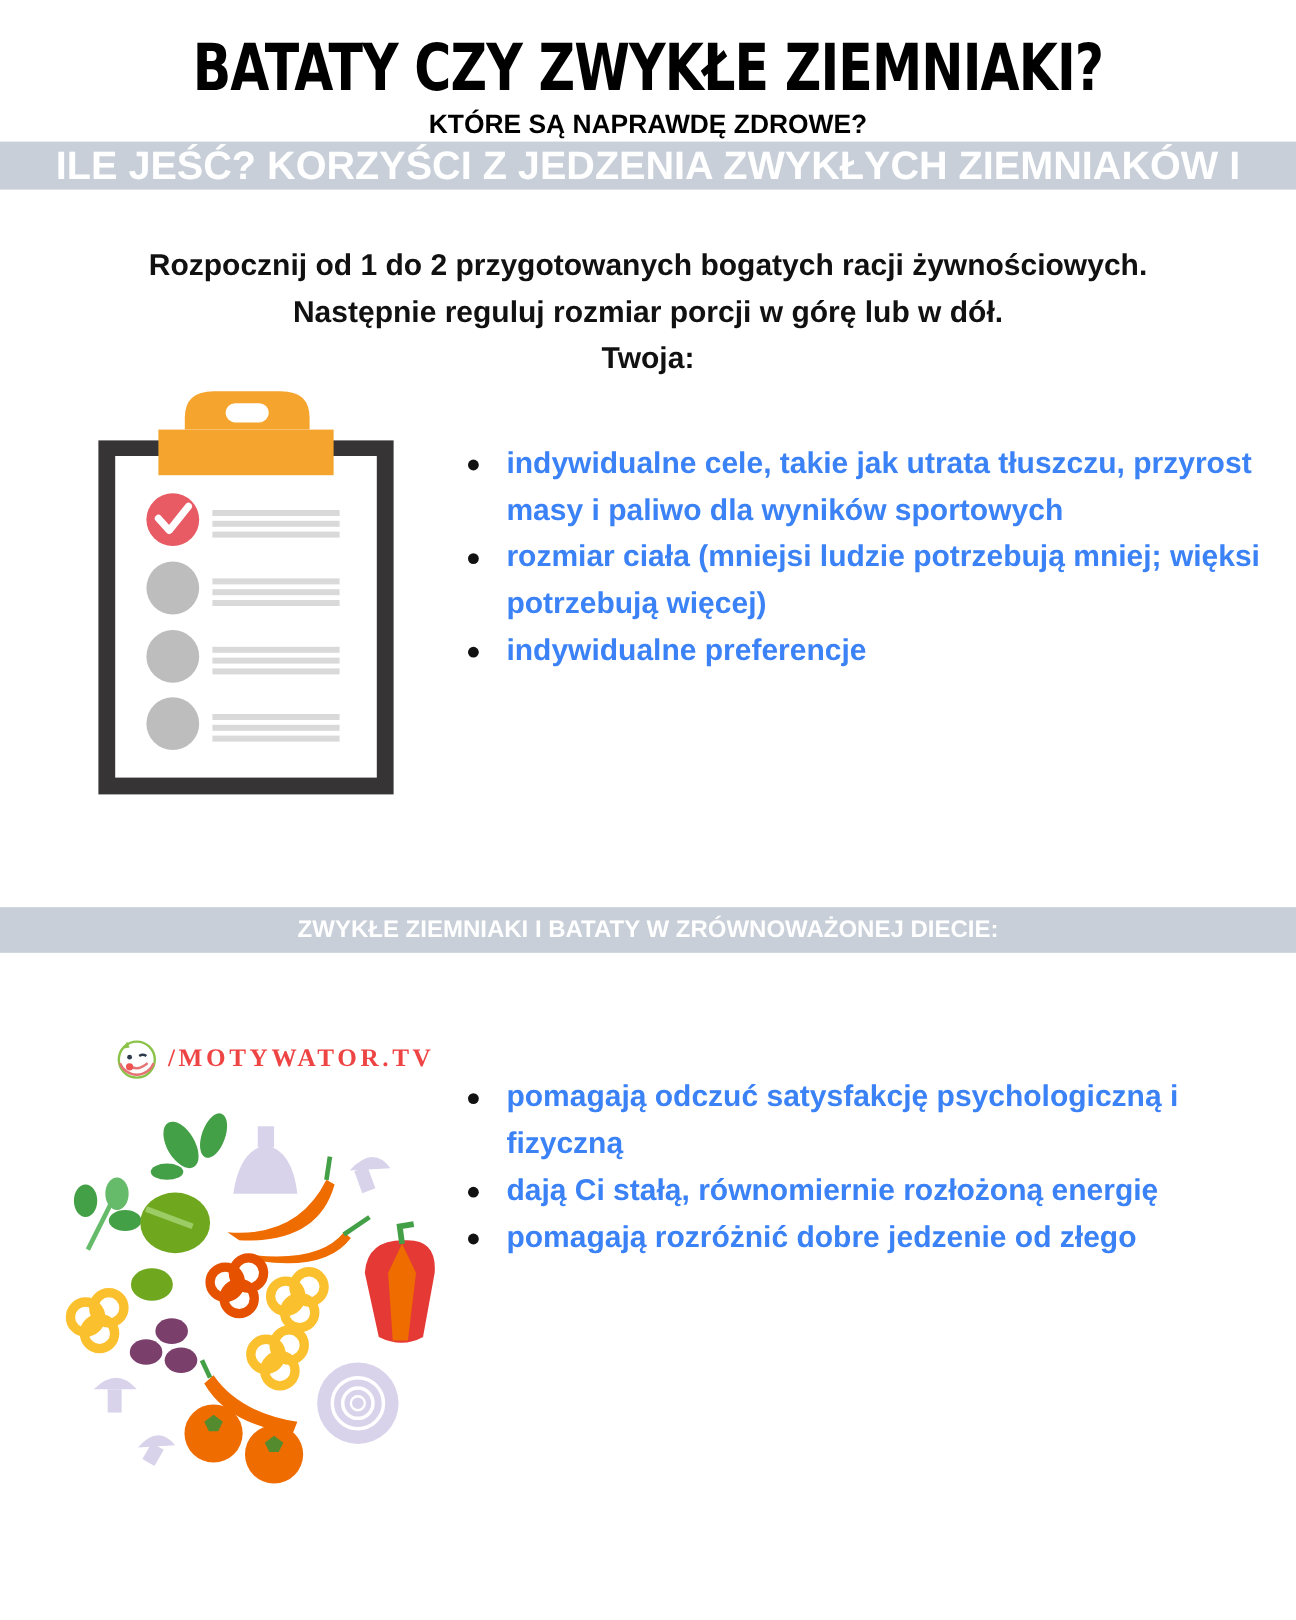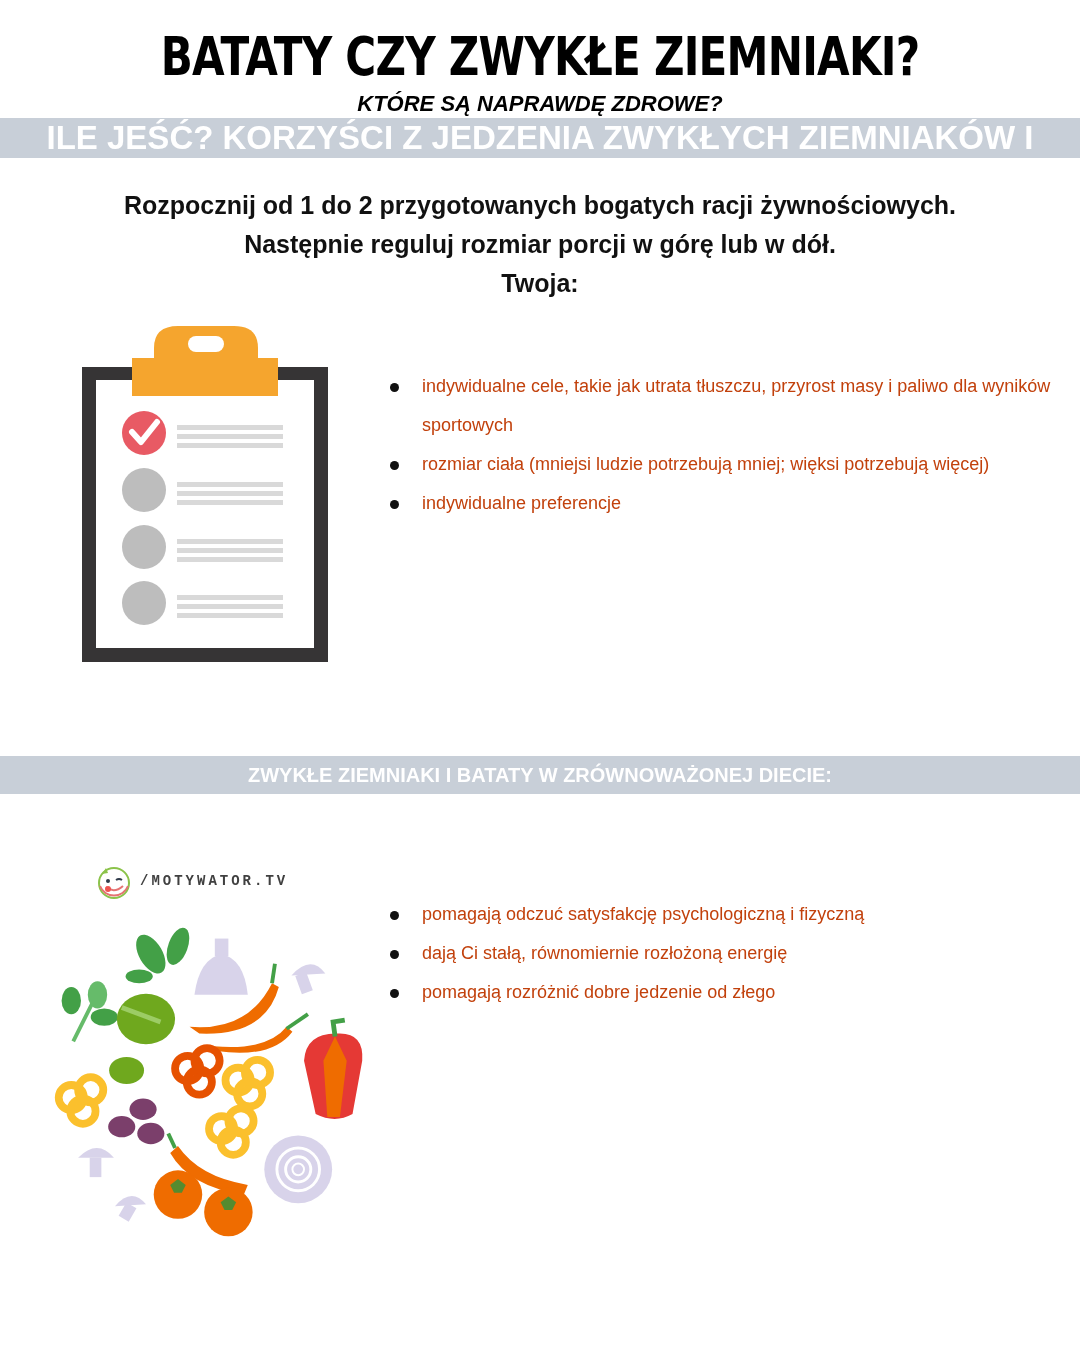--- a/index.html
+++ b/index.html
@@ -7,48 +7,48 @@
     width: 1080px; height: 1350px; background: #ffffff; position: relative; overflow: hidden;
     font-family: "Liberation Sans", "DejaVu Sans", sans-serif; color: #111111;
   }
   .title {
     position: absolute; left: 0; right: 0; top: 22px; text-align: center;
     font-family: "DejaVu Sans", sans-serif; font-weight: bold; font-size: 54px; letter-spacing: -1px;
     transform: scaleX(0.78); transform-origin: center; line-height: 70px; color: #000;
   }
   .subtitle {
     position: absolute; left: 0; right: 0; top: 90px; text-align: center;
-    font-weight: bold; font-size: 22px; line-height: 28px; color: #000; font-style: italic;
+    font-weight: bold; font-size: 22px; line-height: 28px; color: #000;
   }
   .band {
     position: absolute; left: 0; width: 1080px; background: #c8cfd8;
     color: #ffffff; font-weight: bold; text-align: center;
   }
   .band1 { top: 118px; height: 40px; font-size: 33px; line-height: 40px; }
   .band2 { top: 756px; height: 38px; font-size: 20px; line-height: 38px; }
   .intro {
-    position: absolute; left: 0; right: 0; top: 186px; text-align: center;
+    position: absolute; left: 0; right: 0; top: 202px; text-align: center;
     font-weight: bold; font-size: 25px; line-height: 39px; color: #111;
   }
   ul.bullets {
     position: absolute; margin: 0; padding: 0; list-style: none;
-    font-weight: normal; font-size: 18px; line-height: 39px; color: #c2410c;
+    font-weight: bold; font-size: 25px; line-height: 39px; color: #3b82f6;
   }
   ul.bullets li { position: relative; padding-left: 40px; }
   ul.bullets li::before {
     content: ""; position: absolute; left: 8px; top: 16px; width: 9px; height: 9px;
     border-radius: 50%; background: #111;
   }
   .list1 { left: 382px; top: 367px; width: 690px; }
   .list2 { left: 382px; top: 895px; width: 690px; }
   .clipboard { position: absolute; left: 80px; top: 322px; }
   .logo { position: absolute; left: 94px; top: 862px; display: flex; align-items: center; gap: 6px; }
   .logo-text {
-    font-family: Liberation Mono, monospace; font-weight: bold; font-size: 14px;
-    letter-spacing: 3px; color: #404040;
+    font-family: Liberation Serif, serif; font-weight: bold; font-size: 21px;
+    letter-spacing: 3px; color: #ef4444;
   }
   .veggies { position: absolute; left: 44px; top: 925px; }
 </style>
 </head>
 <body>
 
 <div class="title">BATATY CZY ZWYKŁE ZIEMNIAKI?</div>
 <div class="subtitle">KTÓRE SĄ NAPRAWDĘ ZDROWE?</div>
 
 <div class="band band1">ILE JEŚĆ? KORZYŚCI Z JEDZENIA ZWYKŁYCH ZIEMNIAKÓW I BATATÓW</div>

